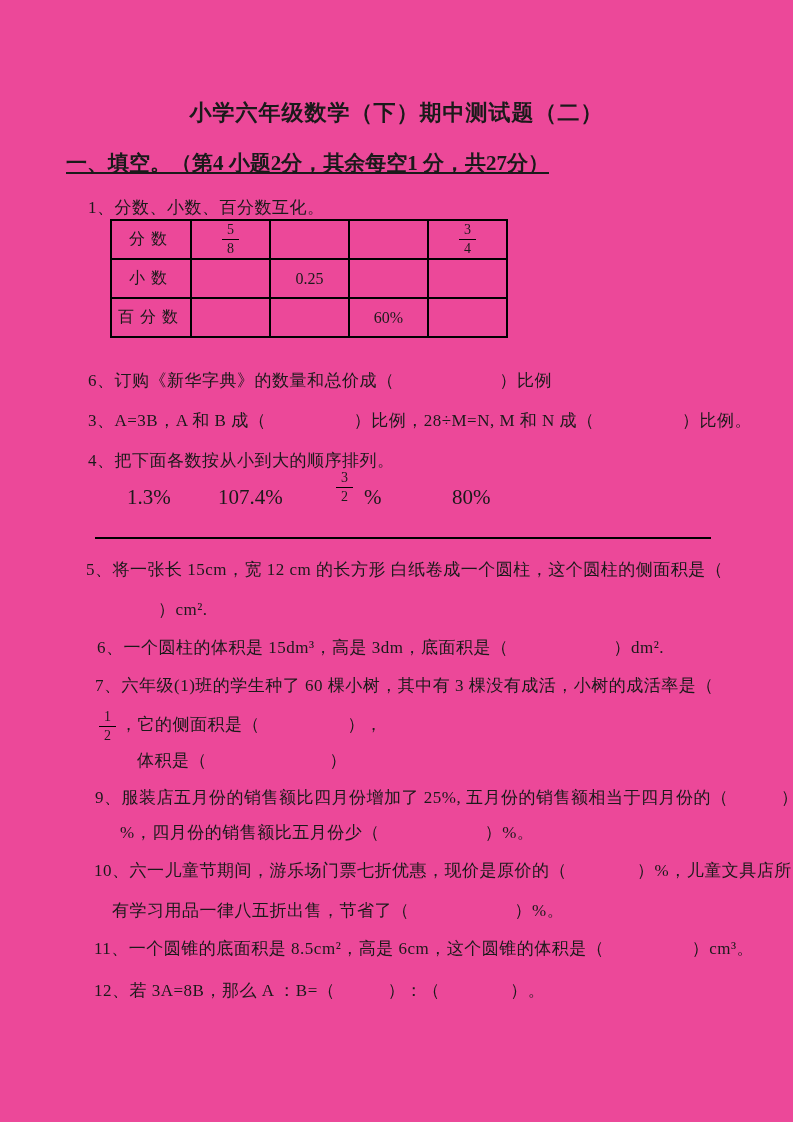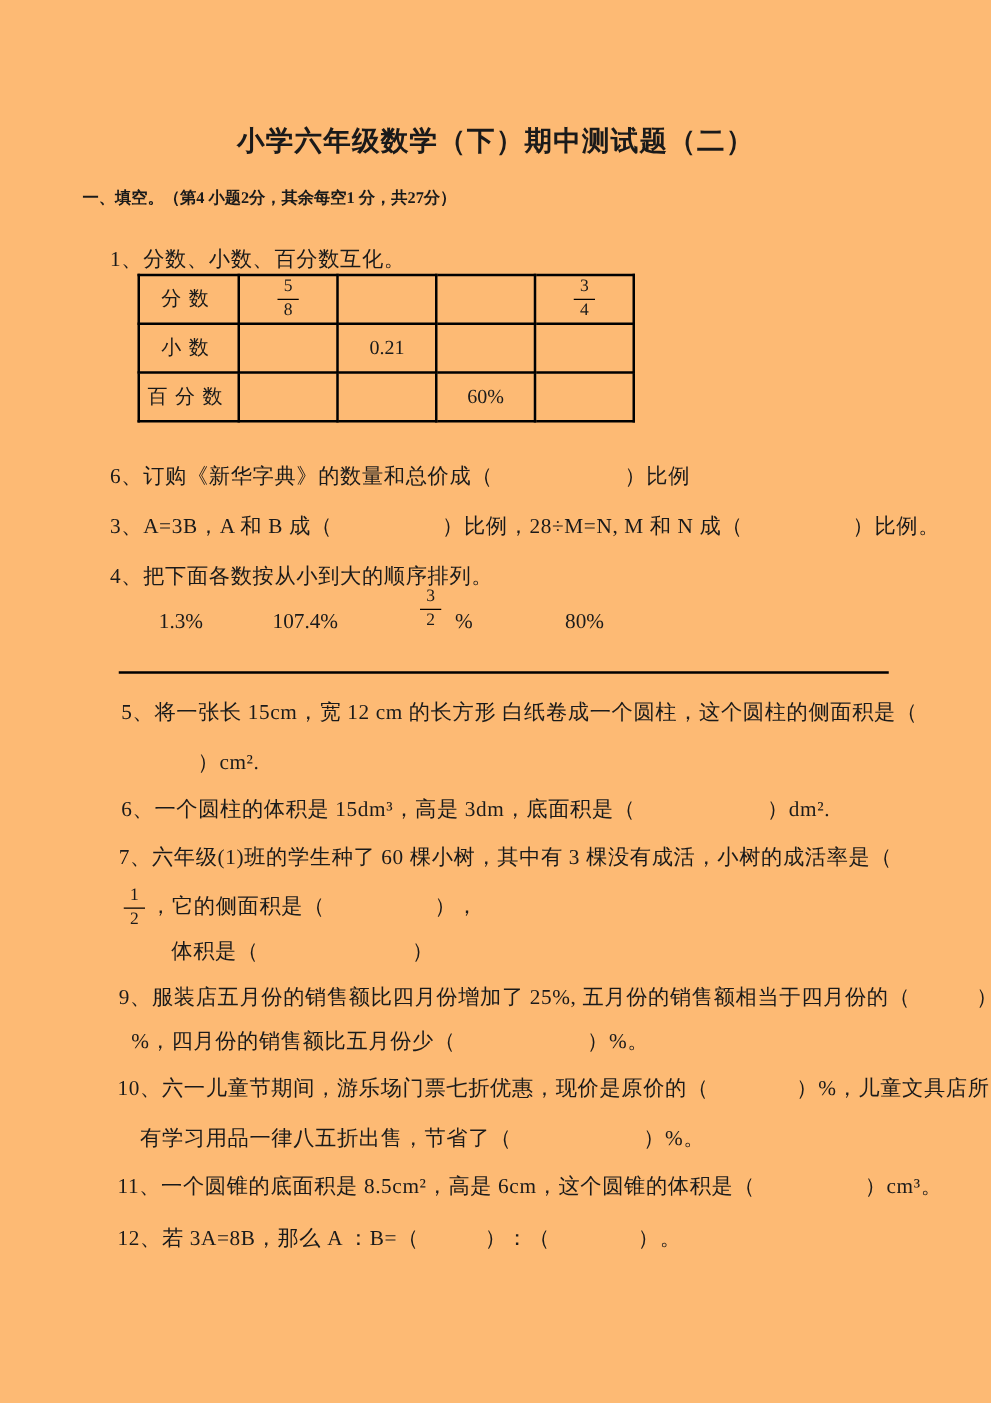--- a/index.html
+++ b/index.html
@@ -1,50 +1,51 @@
 <!DOCTYPE html>
 <html><head>
 <meta charset="utf-8">
 <style>
   html, body { margin: 0; padding: 0; background: #fff; }
   .page {
     position: relative;
     width: 793px;
     height: 1122px;
-    background: #fdba74;
+    background: #ec4899;
     color: #1a1a1a;
     font-family: "Liberation Serif", "DejaVu Serif", serif;
     overflow: hidden;
   }
   .title {
     position: absolute;
     top: 98px; left: 0;
     width: 793px;
     text-align: center;
     font-size: 22px;
     font-weight: 700;
     letter-spacing: 1px;
   }
   .heading {
     position: absolute;
     top: 149px; left: 66px;
-    font-size: 13px;
+    font-size: 21px;
     font-weight: 700;
     white-space: nowrap;
+    text-decoration: underline;
   }
   .line {
     position: absolute;
     font-size: 17px;
     line-height: 22px;
     letter-spacing: 0.5px;
     white-space: nowrap;
   }
   .pos {
     position: absolute;
-    font-size: 17px;
+    font-size: 21px;
     line-height: 20px;
     white-space: nowrap;
   }
   .qtable {
     position: absolute;
     top: 219px; left: 110px;
     border-collapse: collapse;
     table-layout: fixed;
   }
   .qtable td {
@@ -99,21 +100,21 @@
         </td>
         <td></td>
         <td></td>
         <td>
           <span class="frac"><span class="fnum">3</span><span class="fden">4</span></span>
         </td>
       </tr>
       <tr>
         <td class="rowhead">小数</td>
         <td></td>
-        <td>0.21</td>
+        <td>0.25</td>
         <td></td>
         <td></td>
       </tr>
       <tr>
         <td class="rowhead">百分数</td>
         <td></td>
         <td></td>
         <td>60%</td>
         <td></td>
       </tr>
@@ -132,32 +133,32 @@
     <span class="frac" style="position:absolute;top:471px;left:332px">
         <span class="fnum">3</span>
         <span class="fden">2</span>
       </span>
     <span class="pos" style="top:487px;left:364px">%</span>
     <span class="pos" style="top:487px;left:452px">80%</span>
   </div>
 
   <div class="divider" style="top:537px;left:95px;width:616px"></div>
 
-  <div class="line" style="top:559px;left:97px">5、将一张长 15cm，宽 12 cm 的长方形 白纸卷成一个圆柱，这个圆柱的侧面积是（</div>
+  <div class="line" style="top:559px;left:86px">5、将一张长 15cm，宽 12 cm 的长方形 白纸卷成一个圆柱，这个圆柱的侧面积是（</div>
   <div class="line" style="top:599px;left:158px">）cm².</div>
 
   <div class="line" style="top:637px;left:97px">6、一个圆柱的体积是 15dm³，高是 3dm，底面积是（　　　　　　）dm².</div>
 
   <div class="line" style="top:675px;left:95px">7、六年级(1)班的学生种了 60 棵小树，其中有 3 棵没有成活，小树的成活率是（　　　　　）。</div>
 
   <div class="line" style="top:710px;left:95px"><span class="frac"><span class="fnum">1</span><span class="fden">2</span></span><span>，它的侧面积是（　　　　　），</span></div>
   <div class="line" style="top:750px;left:137px">体积是（　　　　　　　）</div>
 
   <div class="line" style="top:787px;left:95px">9、服装店五月份的销售额比四月份增加了 25%, 五月份的销售额相当于四月份的（　　　）</div>
-  <div class="line" style="top:822px;left:105px">%，四月份的销售额比五月份少（　　　　　　）%。</div>
+  <div class="line" style="top:822px;left:120px">%，四月份的销售额比五月份少（　　　　　　）%。</div>
 
   <div class="line" style="top:860px;left:94px">10、六一儿童节期间，游乐场门票七折优惠，现价是原价的（　　　　）%，儿童文具店所</div>
   <div class="line" style="top:900px;left:112px">有学习用品一律八五折出售，节省了（　　　　　　）%。</div>
 
   <div class="line" style="top:938px;left:94px">11、一个圆锥的底面积是 8.5cm²，高是 6cm，这个圆锥的体积是（　　　　　）cm³。</div>
 
   <div class="line" style="top:980px;left:94px">12、若 3A=8B，那么 A ：B=（　　　）：（　　　　）。</div>
 
 </div>
 

